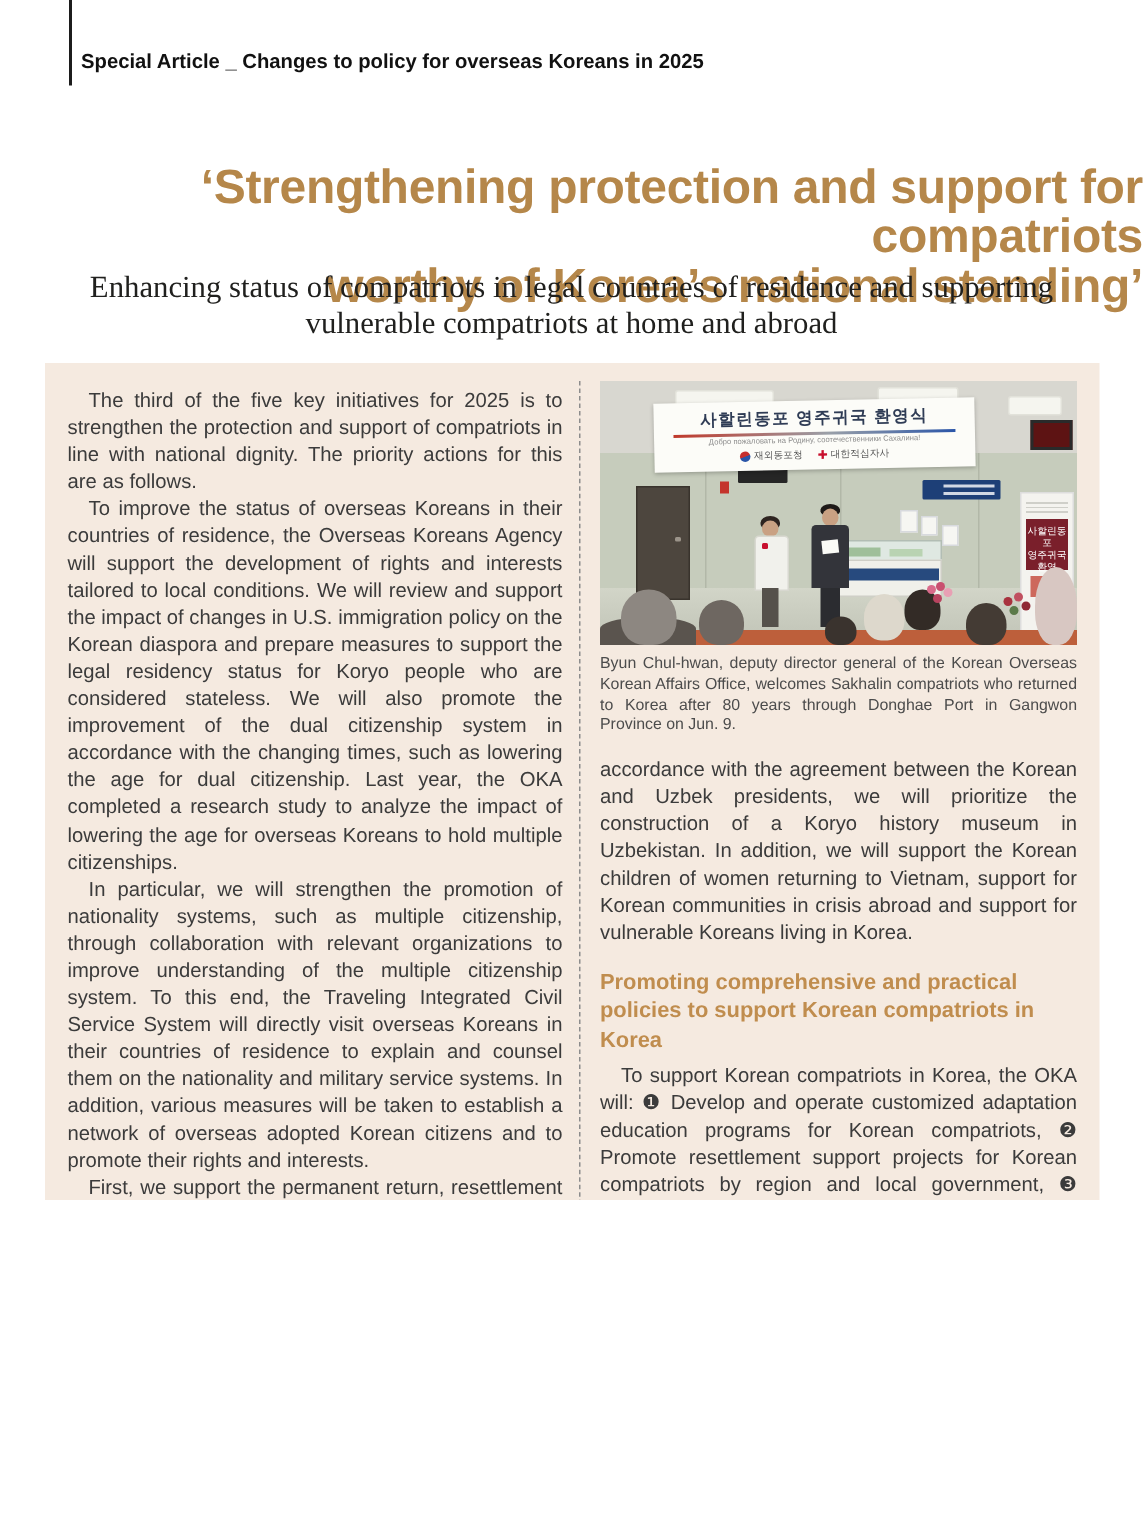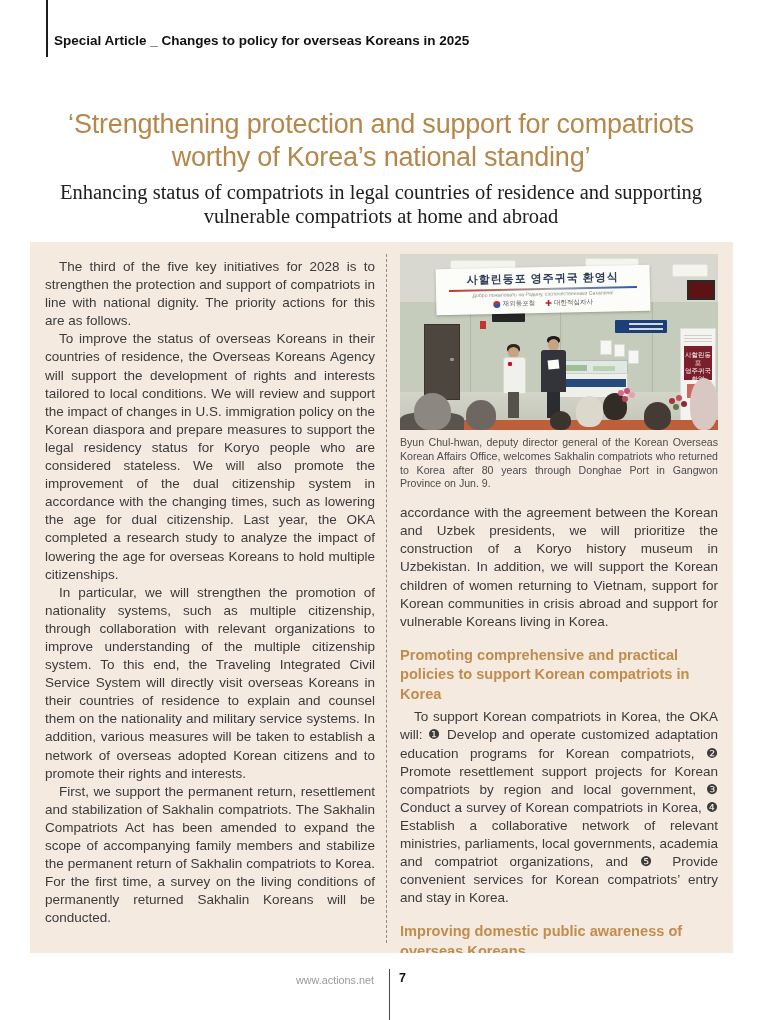--- a/index.html
+++ b/index.html
@@ -1,25 +1,25 @@
 <!DOCTYPE html>
 <html><head>
 <meta charset="utf-8">
 <style>
   html,body{margin:0;padding:0;background:#ffffff;}
-  .page{position:relative;width:762px;height:1020px;background:#fff;overflow:hidden;
+  .page{position:relative;width:762px;height:800px;background:#fff;overflow:hidden;
         font-family:"Liberation Sans","DejaVu Sans",sans-serif;color:#3b3b3b;}
 
   
   .top-rule{position:absolute;left:46px;top:0;width:2px;height:57px;background:#1c1c1c;}
   .kicker{position:absolute;left:54px;top:33px;font-size:13.5px;font-weight:bold;color:#111;}
 
   
-  .title{position:absolute;left:0;top:108px;width:762px;text-align:center;margin:0;
-         font-size:27px;line-height:33px;font-weight:normal;color:#b5874a;letter-spacing:-0.2px;}
+  .title{position:absolute;left:0;top:108px;width:762px;text-align:right;margin:0;
+         font-size:32px;line-height:33px;font-weight:bold;color:#b5874a;letter-spacing:-0.2px;}
   .subtitle{position:absolute;left:40px;top:180px;width:682px;text-align:center;
             font-family:"Liberation Serif","DejaVu Serif",serif;font-size:20.5px;line-height:24px;color:#20201e;}
 
   
   .content-box{position:absolute;left:30px;top:242px;width:703px;height:711px;background:#f5eae0;
                box-sizing:border-box;padding:12px 15px 10px 15px;display:flex;overflow:hidden;}
   .col{box-sizing:border-box;}
   .col-left{width:332px;padding-top:4px;}
   .divider{width:0;border-left:1px dashed #8c8c8c;margin:0 0 0 11px;}
   .col-right{width:318px;margin-left:13px;padding-top:0px;}
@@ -112,21 +112,21 @@
   <div class="top-rule"></div>
   <div class="kicker" data-bind="page.header.label">Special Article _ Changes to policy for overseas Koreans in 2025</div>
 
   <h1 class="title"><span data-bind="page.title.line1">‘Strengthening protection and support for compatriots</span><br><span data-bind="page.title.line2">worthy of Korea’s national standing’</span></h1>
 
   <div class="subtitle" data-bind="page.subtitle">Enhancing status of compatriots in legal countries of residence and supporting vulnerable compatriots at home and abroad</div>
 
   <div class="content-box">
 
     <div class="col col-left">
-      <p class="body" data-bind="article.left_column.0.text">The third of the five key initiatives for 2028 is to strengthen the protection and support of compatriots in line with national dignity. The priority actions for this are as follows.</p>
+      <p class="body" data-bind="article.left_column.0.text">The third of the five key initiatives for 2025 is to strengthen the protection and support of compatriots in line with national dignity. The priority actions for this are as follows.</p>
       <p class="body" data-bind="article.left_column.2.text">To improve the status of overseas Koreans in their countries of residence, the Overseas Koreans Agency will support the development of rights and interests tailored to local conditions. We will review and support the impact of changes in U.S. immigration policy on the Korean diaspora and prepare measures to support the legal residency status for Koryo people who are considered stateless. We will also promote the improvement of the dual citizenship system in accordance with the changing times, such as lowering the age for dual citizenship. Last year, the OKA completed a research study to analyze the impact of lowering the age for overseas Koreans to hold multiple citizenships.</p>
       <p class="body" data-bind="article.left_column.3.text">In particular, we will strengthen the promotion of nationality systems, such as multiple citizenship, through collaboration with relevant organizations to improve understanding of the multiple citizenship system. To this end, the Traveling Integrated Civil Service System will directly visit overseas Koreans in their countries of residence to explain and counsel them on the nationality and military service systems. In addition, various measures will be taken to establish a network of overseas adopted Korean citizens and to promote their rights and interests.</p>
       <p class="body" data-bind="article.left_column.5.text">First, we support the permanent return, resettlement and stabilization of Sakhalin compatriots. The Sakhalin Compatriots Act has been amended to expand the scope of accompanying family members and stabilize the permanent return of Sakhalin compatriots to Korea. For the first time, a survey on the living conditions of permanently returned Sakhalin Koreans will be conducted.</p>
 
     </div>
 
     <div class="divider"></div>
 
     <div class="col col-right">
 

